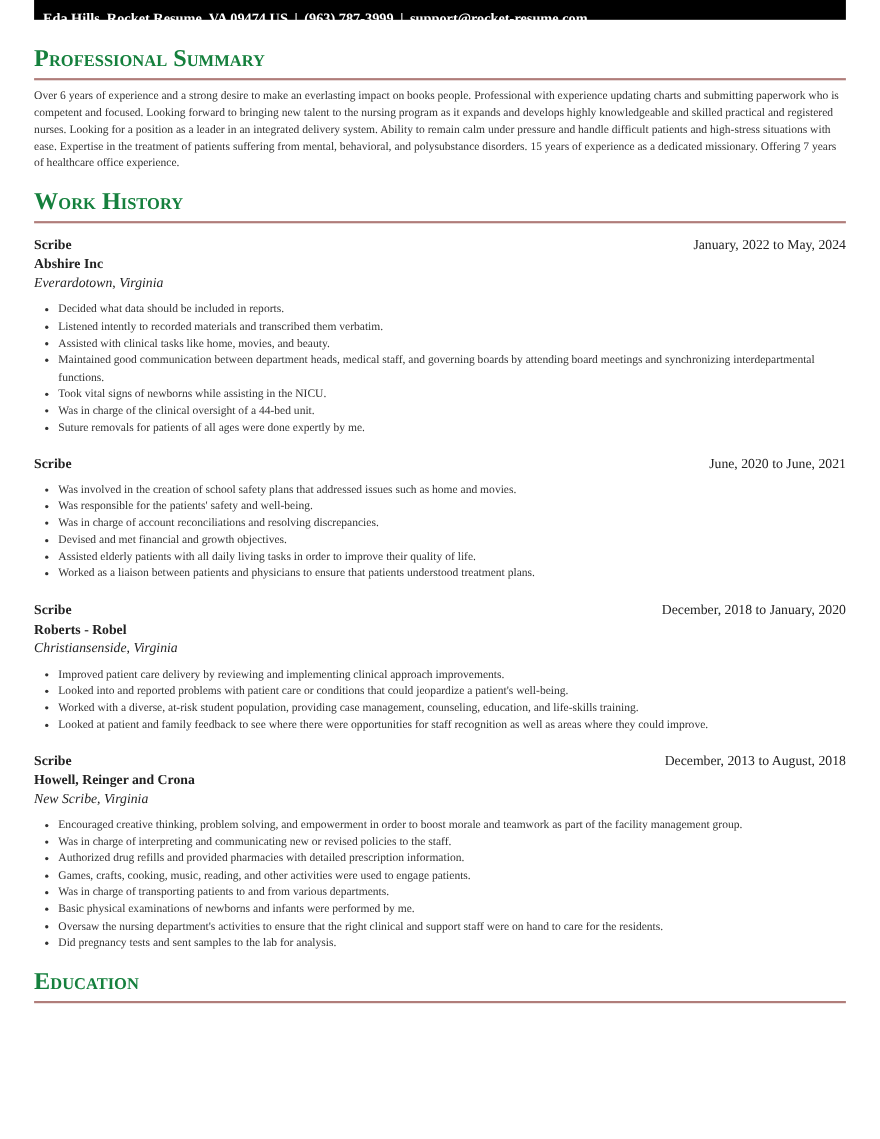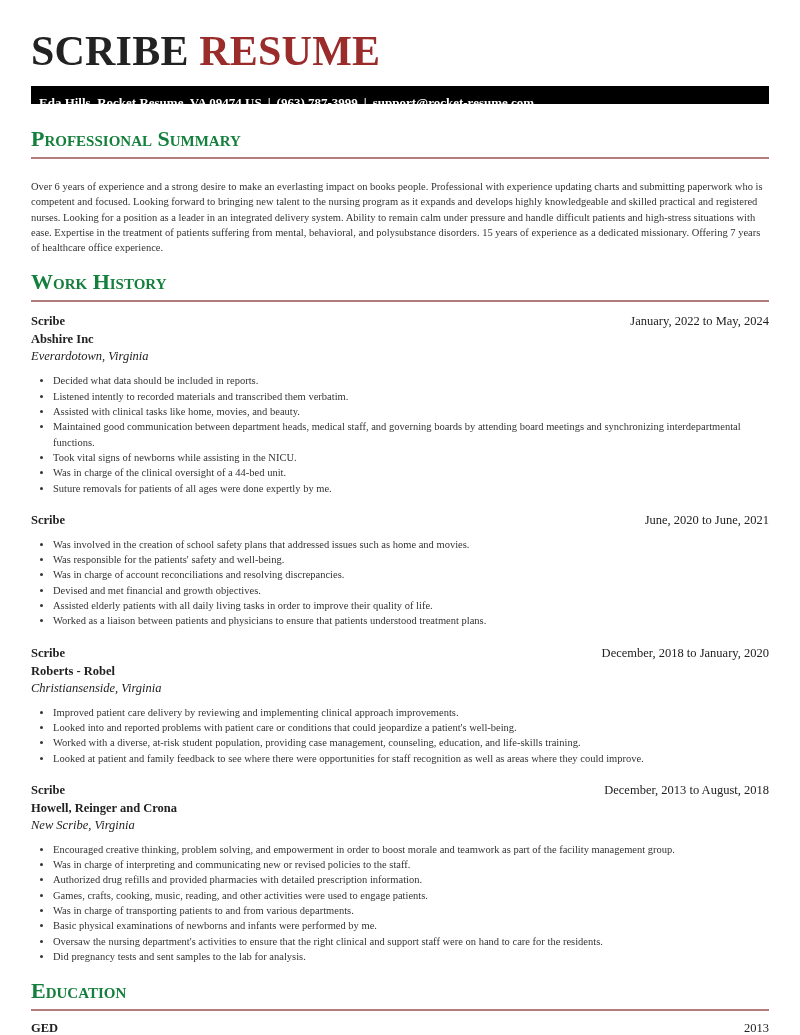--- a/index.html
+++ b/index.html
@@ -21,21 +21,21 @@
       font-size: 13px; font-weight: bold; line-height: 33px; padding-left: 8px;
     }
     .contact .sep { padding: 0 6px; }
     .section-h {
       margin: 0; font-size: 22px; font-weight: bold; font-variant: small-caps;
       line-height: 26px; color: #15803d;
     }
     .rule { height: 2px; background: #b07d7a; margin-top: 5px; }
     .summary-h { margin-top: 22px; }
     .summary {
-      margin-top: 20px; font-size: 10.5px; line-height: 15.3px; color: #333333;
+      margin-top: 7px; font-size: 10.5px; line-height: 15.3px; color: #333333;
     }
     .work-h { margin-top: 14px; }
     .job { margin-top: 11px; }
     .job + .job { margin-top: 16px; }
     .row { display: flex; justify-content: space-between; align-items: baseline; }
     .row1 { font-size: 12.5px; line-height: 17px; }
     .row2 { font-size: 12.5px; line-height: 17px; margin-top: 1px; flex-direction: column; }
     .bold { font-weight: bold; color: #222222; }
     .ital { font-style: italic; }
     ul.bullets {
@@ -44,24 +44,20 @@
     }
     ul.bullets li { padding-left: 0px; }
     .edu-h { margin-top: 14px; }
     .edu { margin-top: 9px; }
   </style>
 </head>
 <body>
 
 <div class="page">
 
-  <h1 class="title">
-    <span class="t1">SCRIBE</span>
-    <span class="t2">RESUME</span>
-  </h1>
 
   <div class="contact">
     <span>Eda Hills, Rocket Resume, VA 09474 US</span><span class="sep">|</span><span>(963) 787-3999</span><span class="sep">|</span><span>support@rocket-resume.com</span>
   </div>
 
   <h2 class="section-h summary-h">Professional Summary</h2>
   <div class="rule"></div>
   <p class="summary" style="margin-bottom:0">Over 6 years of experience and a strong desire to make an everlasting impact on books people. Professional with experience updating charts and submitting paperwork who is competent and focused. Looking forward to bringing new talent to the nursing program as it expands and develops highly knowledgeable and skilled practical and registered nurses. Looking for a position as a leader in an integrated delivery system. Ability to remain calm under pressure and handle difficult patients and high-stress situations with ease. Expertise in the treatment of patients suffering from mental, behavioral, and polysubstance disorders. 15 years of experience as a dedicated missionary. Offering 7 years of healthcare office experience.</p>
 
   <h2 class="section-h work-h">Work History</h2>
@@ -136,24 +132,14 @@
       <li>Was in charge of transporting patients to and from various departments.</li>
       <li>Basic physical examinations of newborns and infants were performed by me.</li>
       <li>Oversaw the nursing department's activities to ensure that the right clinical and support staff were on hand to care for the residents.</li>
       <li>Did pregnancy tests and sent samples to the lab for analysis.</li>
     </ul>
   </div>
 
   <h2 class="section-h edu-h">Education</h2>
   <div class="rule"></div>
 
-  <div class="edu">
-    <div class="row row1">
-      <span class="bold">GED</span>
-      <span>2013</span>
-    </div>
-    <div class="row row2">
-      <span class="bold">North Oliver School</span>
-      <span class="ital">North Oliver, Virginia</span>
-    </div>
-  </div>
 
 </div>
 
 </body></html>

